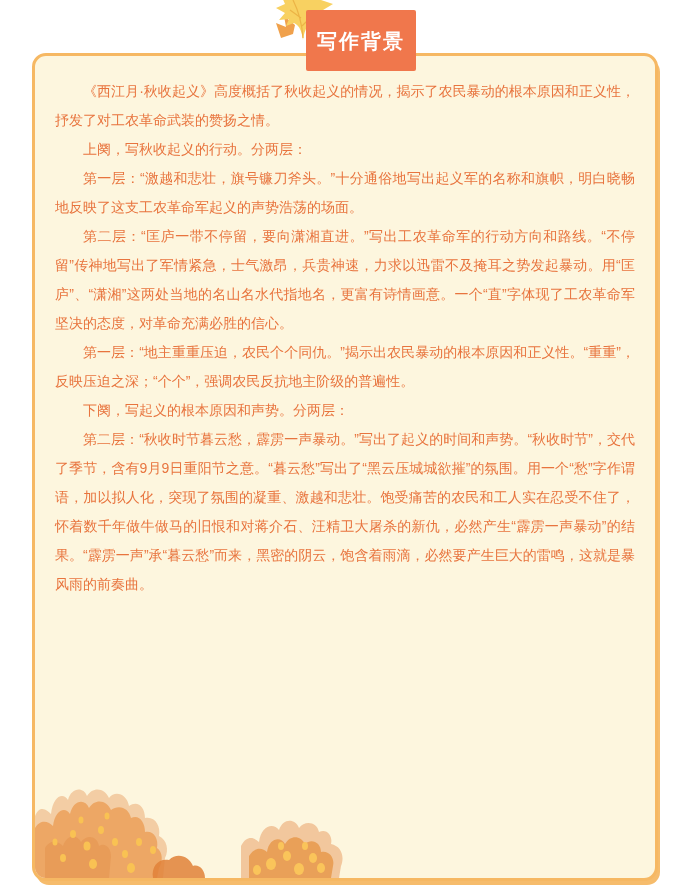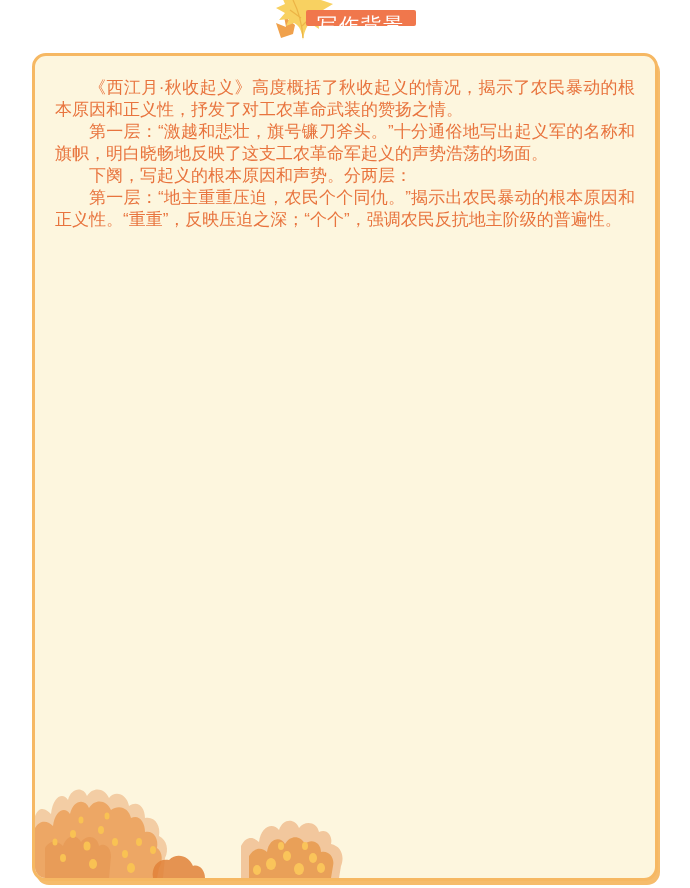--- a/index.html
+++ b/index.html
@@ -9,40 +9,40 @@
     position: relative;
     overflow: hidden;
     font-family: "Liberation Sans", "DejaVu Sans", sans-serif;
   }
   .leaf-wrap {
     position: absolute; left: 274px; top: -8px;
     width: 64px; height: 50px; z-index: 1;
   }
   .badge {
     position: absolute; left: 306px; top: 10px;
-    height: 16px; line-height: 31px;
+    height: 29px; line-height: 31px;
     background: #F0774C; color: #ffffff;
-    font-size: 20px; font-weight: normal;
-    padding: 0 11px; letter-spacing: 2px;
+    font-size: 20px; font-weight: bold;
+    padding: 16px 11px; letter-spacing: 2px;
     border-radius: 2px; z-index: 2;
   }
   .content-box {
     position: absolute; left: 32px; top: 53px;
     width: 626px; height: 828px;
     box-sizing: border-box;
     background: #FDF6DE;
     border: 3px solid #F6B863;
     border-radius: 14px;
     box-shadow: 3px 5px 0 -1px #F6BC6C;
     overflow: hidden;
   }
   .article {
     padding: 21px 20px 0 20px;
-    font-size: 17px;
-    line-height: 22px;
+    font-size: 14px;
+    line-height: 29px;
     color: #E8743E;
     text-align: justify;
   }
   .article p { margin: 0; text-indent: 2em; }
   .bushes {
     position: absolute; left: 0; bottom: 0;
     width: 322px; height: 92px;
   }
 </style>
 </head>
@@ -56,23 +56,26 @@
   </svg>
 </div>
 
 <div class="badge">
   <span>写作背景</span>
 </div>
 
 <div class="content-box">
   <div class="article">
     <p>《西江月·秋收起义》高度概括了秋收起义的情况，揭示了农民暴动的根本原因和正义性，抒发了对工农革命武装的赞扬之情。</p>
+    <p>上阕，写秋收起义的行动。分两层：</p>
     <p>第一层：“激越和悲壮，旗号镰刀斧头。”十分通俗地写出起义军的名称和旗帜，明白晓畅地反映了这支工农革命军起义的声势浩荡的场面。</p>
+    <p>第二层：“匡庐一带不停留，要向潇湘直进。”写出工农革命军的行动方向和路线。“不停留”传神地写出了军情紧急，士气激昂，兵贵神速，力求以迅雷不及掩耳之势发起暴动。用“匡庐”、“潇湘”这两处当地的名山名水代指地名，更富有诗情画意。一个“直”字体现了工农革命军坚决的态度，对革命充满必胜的信心。</p>
+    <p>第一层：“地主重重压迫，农民个个同仇。”揭示出农民暴动的根本原因和正义性。“重重”，反映压迫之深；“个个”，强调农民反抗地主阶级的普遍性。</p>
     <p>下阕，写起义的根本原因和声势。分两层：</p>
-    <p>第一层：“地主重重压迫，农民个个同仇。”揭示出农民暴动的根本原因和正义性。“重重”，反映压迫之深；“个个”，强调农民反抗地主阶级的普遍性。</p>
+    <p>第二层：“秋收时节暮云愁，霹雳一声暴动。”写出了起义的时间和声势。“秋收时节”，交代了季节，含有9月9日重阳节之意。“暮云愁”写出了“黑云压城城欲摧”的氛围。用一个“愁”字作谓语，加以拟人化，突现了氛围的凝重、激越和悲壮。饱受痛苦的农民和工人实在忍受不住了，怀着数千年做牛做马的旧恨和对蒋介石、汪精卫大屠杀的新仇，必然产生“霹雳一声暴动”的结果。“霹雳一声”承“暮云愁”而来，黑密的阴云，饱含着雨滴，必然要产生巨大的雷鸣，这就是暴风雨的前奏曲。</p>
   </div>
 
   <div class="bushes">
     <svg width="322" height="92" viewBox="0 0 322 92" aria-hidden="true">
 
       <path fill="#F3CDA4" d="M0,92 V30 C5,18 12,24 16,28 C18,10 28,6 33,14 C36,2 48,0 52,10 C58,0 70,2 74,12 C80,4 92,8 94,20 C102,14 110,20 110,32 C120,30 126,40 124,50 C132,54 134,64 130,72 L128,92 Z"></path>
 
       <path fill="#EDA765" d="M0,92 V42 C6,32 14,36 18,40 C20,24 30,20 35,28 C38,14 50,12 54,22 C60,12 72,14 76,24 C84,18 94,22 96,32 C104,28 110,36 110,46 C118,44 124,52 122,62 C128,66 128,76 124,82 L122,92 Z"></path>
 
       <path fill="#E59450" opacity="0.6" d="M10,92 V62 C16,52 24,56 28,60 C32,48 42,48 46,56 C52,48 62,50 64,60 C70,56 76,62 76,70 L74,92 Z"></path>

